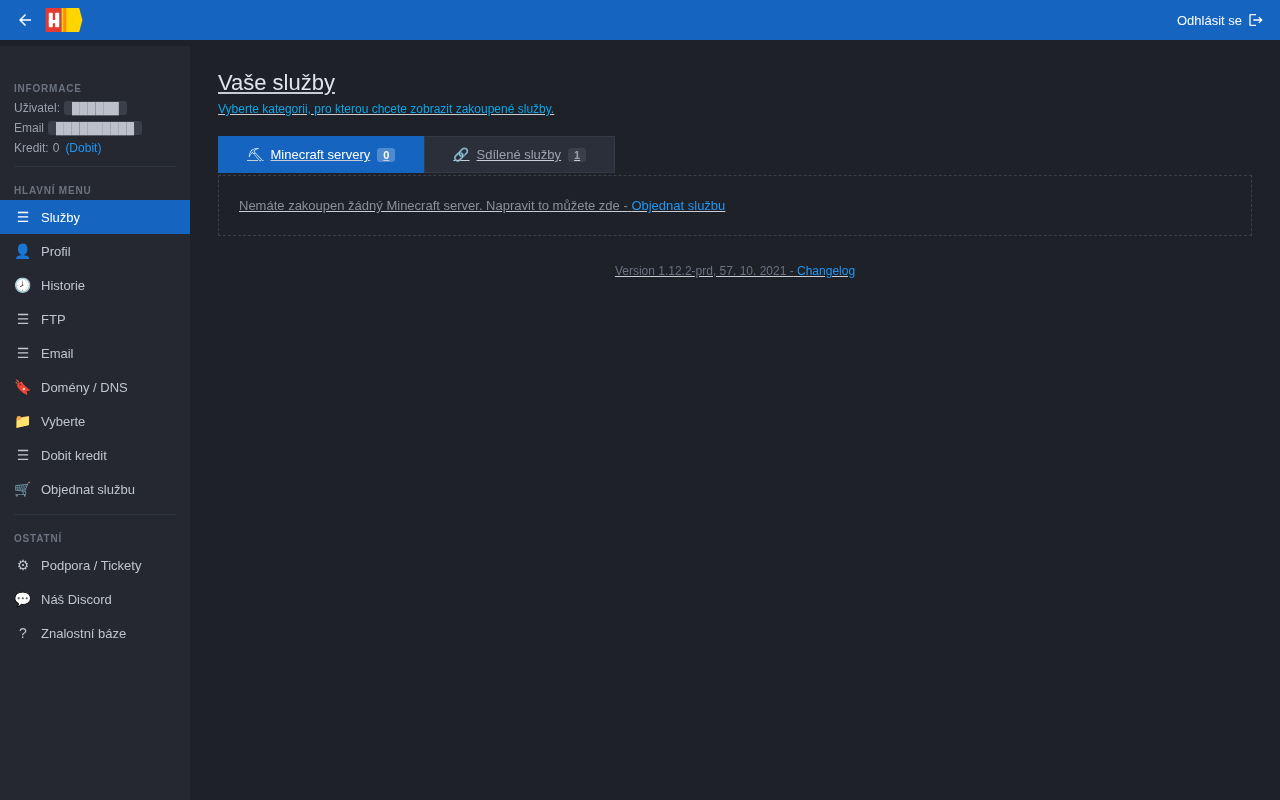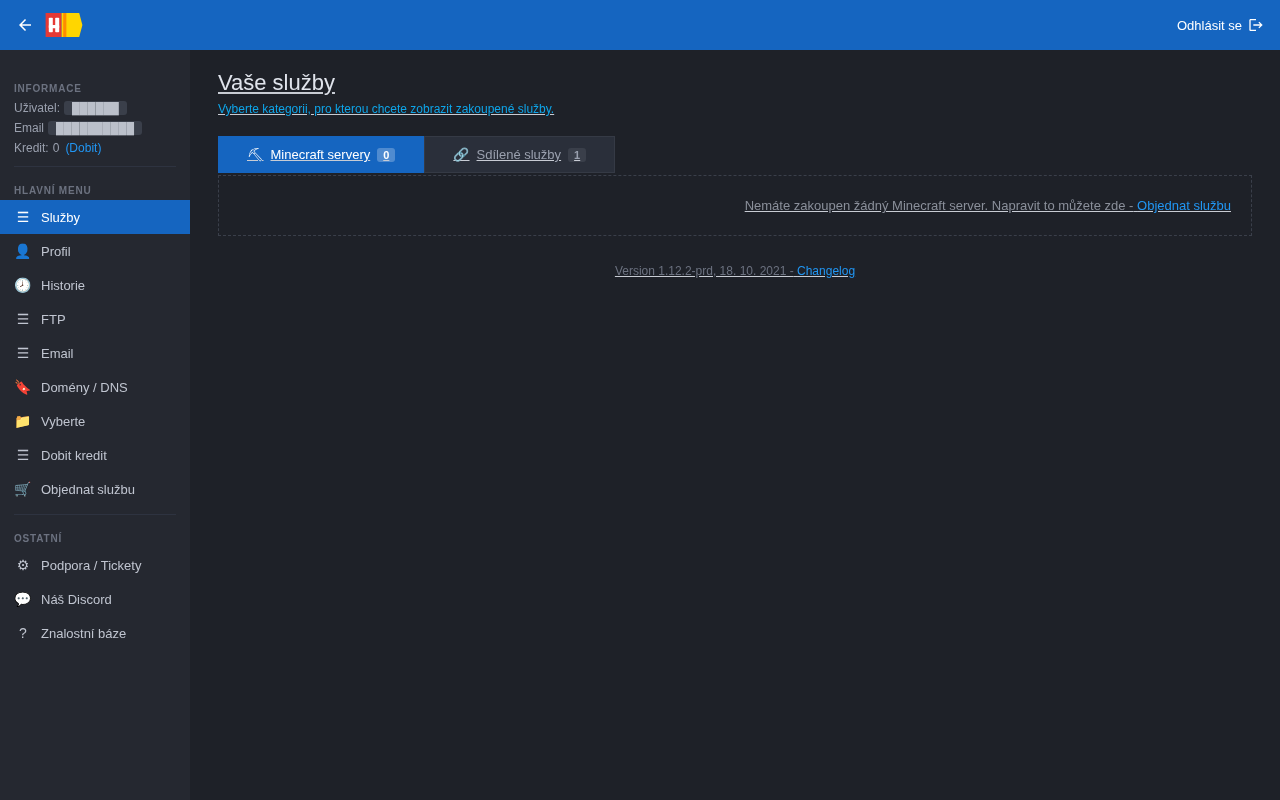--- a/index.html
+++ b/index.html
@@ -1,21 +1,21 @@
 <!DOCTYPE html>
 <html><head>
   <meta charset="utf-8">
   <style>
     * { margin: 0; padding: 0; box-sizing: border-box; }
     body { font-family: 'Segoe UI', Tahoma, Geneva, Verdana, sans-serif; background: #1e2128; color: #c8ccd4; font-size: 13px; }
 
     
     #topbar {
       background: #1565c0;
-      height: 50px;
+      height: 40px;
       display: flex;
       align-items: center;
       justify-content: space-between;
       padding: 0 16px;
       position: fixed;
       top: 0; left: 0; right: 0;
       z-index: 100;
     }
     #topbar-left { display: flex; align-items: center; gap: 10px; }
     .back-btn {
@@ -145,21 +145,21 @@
       color: #9aa0ae;
     }
 
     
     .empty-box {
       border: 1px dashed #3a3f4a;
       padding: 22px 20px;
       margin-top: 2px;
       color: #8a8f9a;
       font-size: 13px;
-      text-align: right;
+      text-align: left;
     }
     .empty-box a {
       color: #2196f3;
       text-decoration: none;
       cursor: pointer;
     }
 
     
     .version-line {
       text-align: center;
@@ -300,18 +300,18 @@
         <span class="tab-badge dark">1</span>
       </div>
     </div>
 
     <div class="empty-box">
       <span>Nemáte zakoupen žádný Minecraft server. Napravit to můžete zde -</span>
       <a>Objednat službu</a>
     </div>
 
     <div class="version-line">
-      <span>Version 1.12.2-prd, 18. 10. 2021 -</span>
+      <span>Version 1.12.2-prd, 57. 10. 2021 -</span>
       <a>Changelog</a>
     </div>
   </div>
 
 </div>
 
 </body></html>

